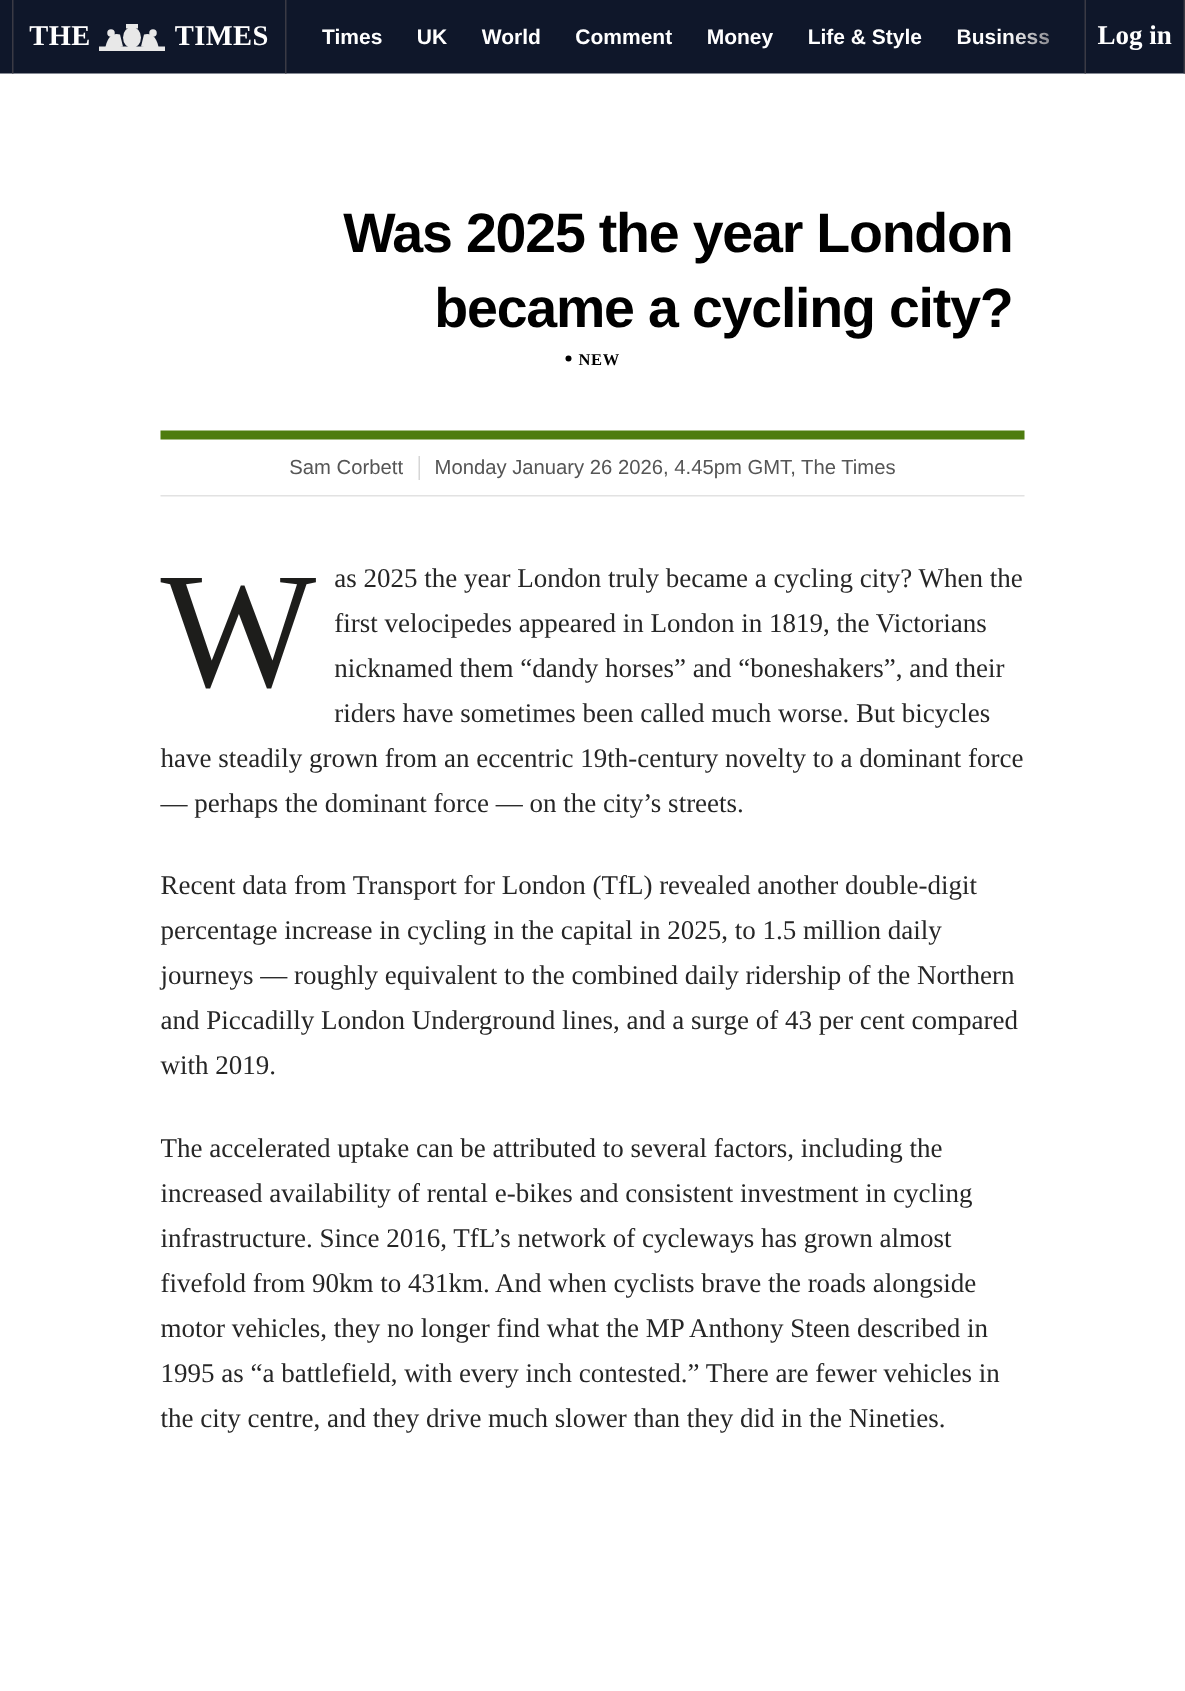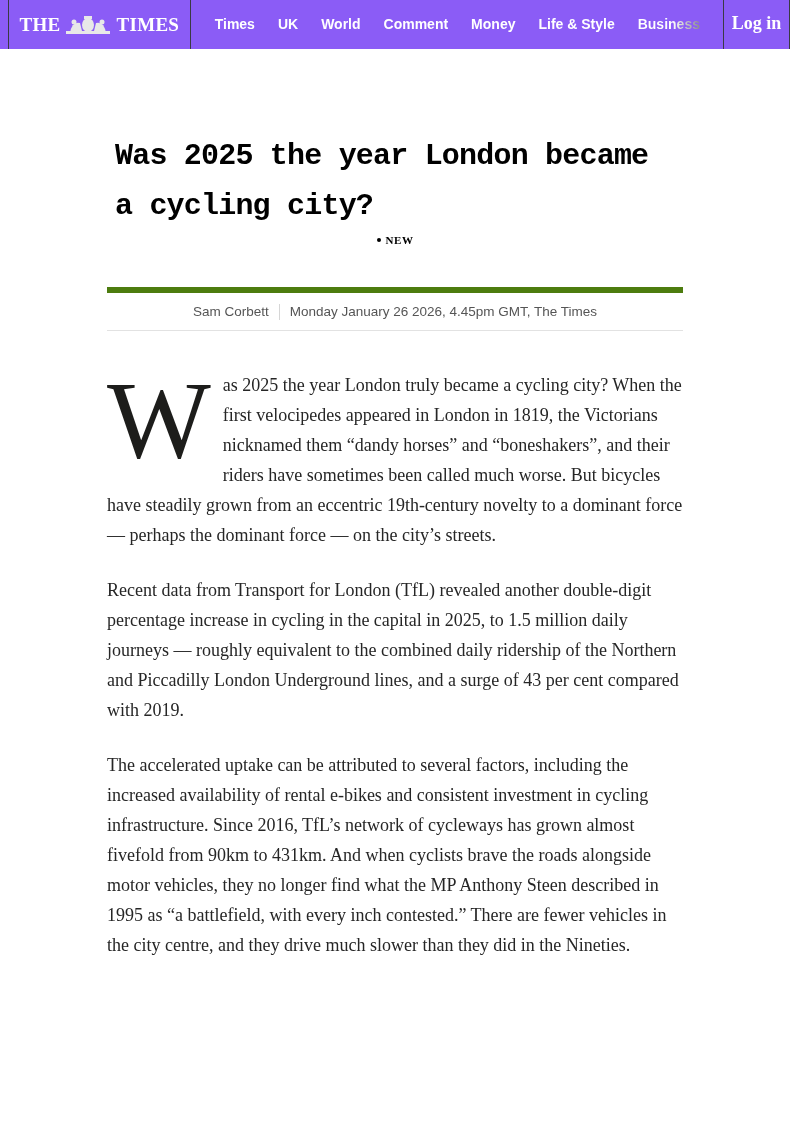--- a/index.html
+++ b/index.html
@@ -2,21 +2,21 @@
 <html><head>
 <meta charset="utf-8">
 <style>
   html, body { margin: 0; padding: 0; }
   body {
     width: 790px; height: 1127px; overflow: hidden;
     background: #ffffff; color: #1d1d1b;
     font-family: "Liberation Serif", serif;
   }
   .topbar {
-    height: 49px; background: #8b5cf6; position: relative;
+    height: 49px; background: #0f172a; position: relative;
     display: flex; align-items: stretch;
   }
   .topbar .logo-cell {
     width: 200px; border-left: 1px solid #3a3a44; border-right: 1px solid #3a3a44;
     margin-left: 8px; display: flex; align-items: center; justify-content: center;
   }
   .logo {
     color: #ffffff; font-family: "Liberation Serif", serif; font-weight: bold;
     font-size: 19px; letter-spacing: 0.3px; display: flex; align-items: center; gap: 2px;
     white-space: nowrap;
@@ -34,22 +34,22 @@
   }
   .login-cell {
     width: 72px; border-left: 1px solid #3a3a44; border-right: 1px solid #3a3a44;
     display: flex; align-items: center; justify-content: center;
   }
   .login-cell a {
     color: #fff; text-decoration: none; font-family: Liberation Serif, serif;
     font-weight: bold; font-size: 18px; position: relative; top: -1px;
   }
   .headline {
-    text-align: left; font-family: Liberation Mono, monospace; font-weight: bold;
-    font-size: 30px; line-height: 50px; margin: 82px auto 0; width: 560px;
+    text-align: right; font-family: Liberation Sans, sans-serif; font-weight: bold;
+    font-size: 37px; line-height: 50px; margin: 82px auto 0; width: 560px;
     letter-spacing: -0.8px; color: #000;
   }
   .badge {
     text-align: center; font-size: 11px; font-weight: bold; letter-spacing: 0.5px;
     margin-top: 3px; color: #000;
   }
   .badge .dot { display: inline-block; width: 4px; height: 4px; border-radius: 50%; background: #000; vertical-align: middle; margin-right: 5px; position: relative; top: -1px; }
   .standfirst {
     text-align: center; font-family: "Liberation Serif", serif; font-size: 20px;
     line-height: 30px; width: 570px; margin: 30px auto 0; color: #1d1d1b;

